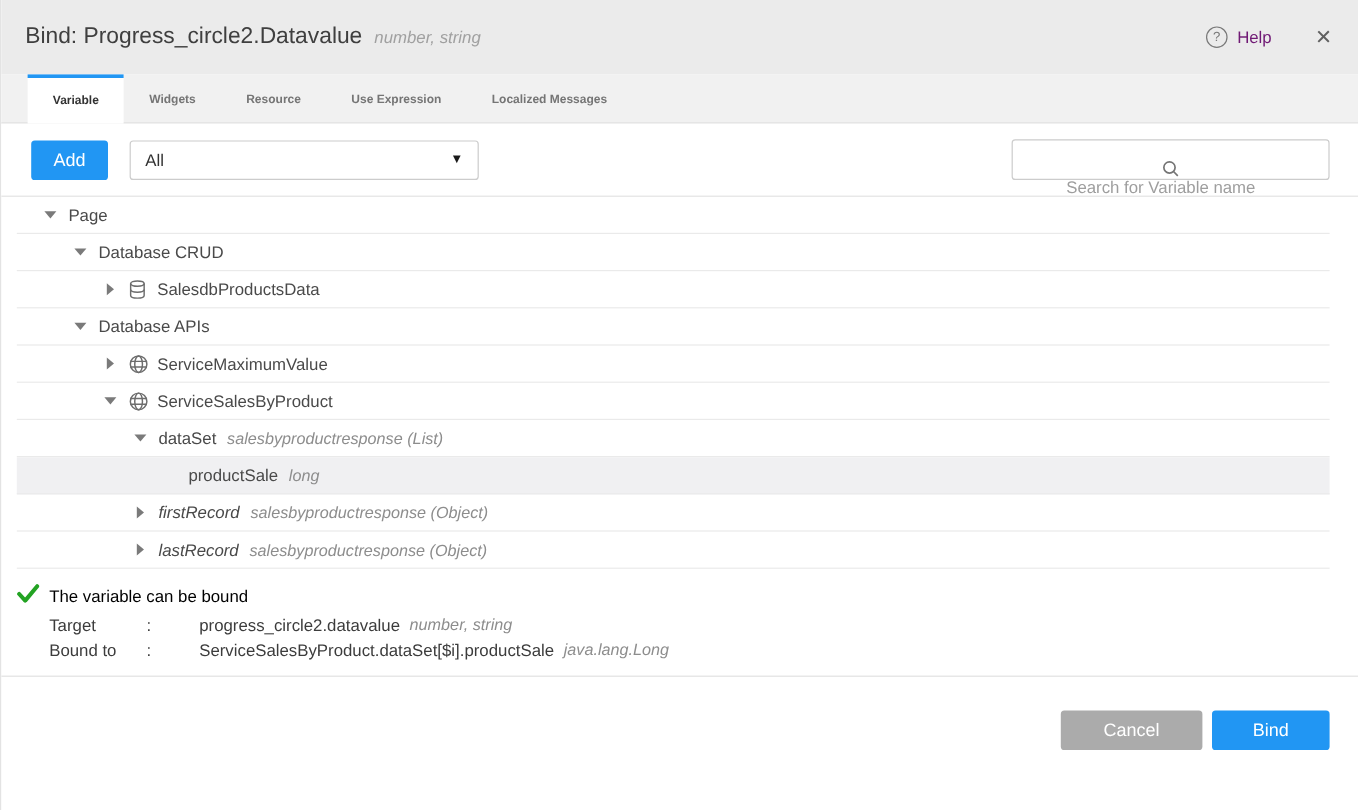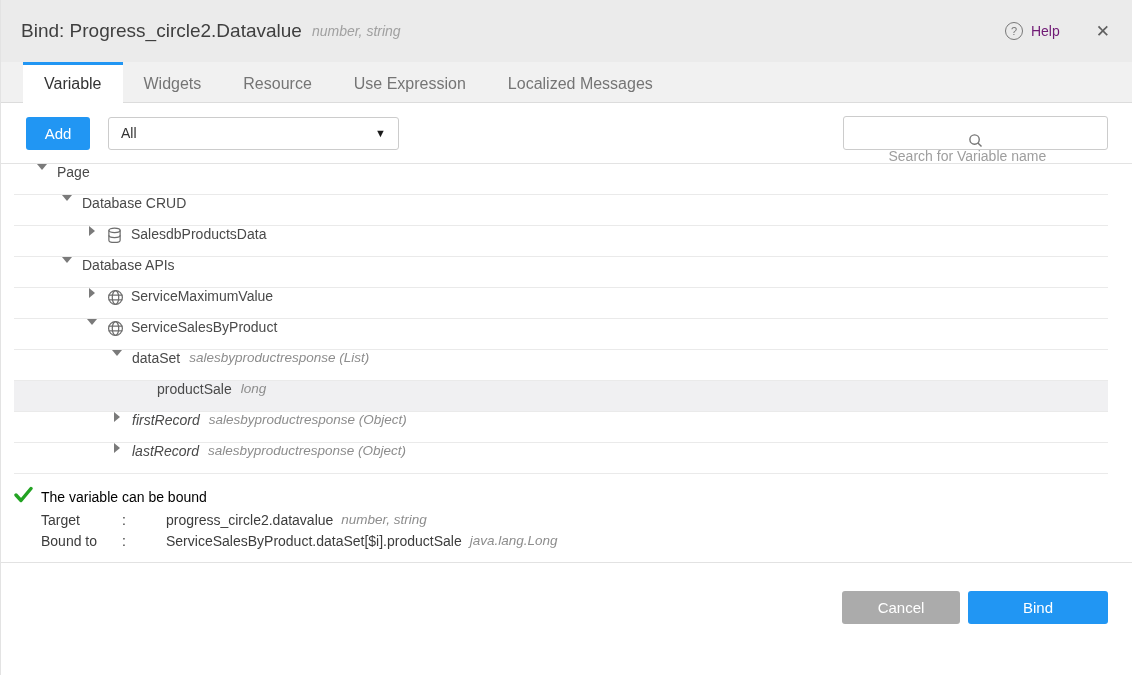--- a/index.html
+++ b/index.html
@@ -25,22 +25,22 @@
   }
   .help-text { font-size:14px; color:#701a75; }
   .close-x { font-size:17px; color:#606060; cursor:pointer; line-height:1; }
 
   
   .tabbar {
     height:41px; background:#f1f1f1; display:flex; align-items:stretch;
     padding-left:22px; border-bottom:1px solid #dcdcdc;
   }
   .tab {
-    padding:0 21px; display:flex; align-items:center; font-size:16px;
-    color:#757575; cursor:pointer; border-top:3px solid transparent;
+    padding:0 21px; display:flex; align-items:center; font-size:10px;
+    color:#757575; cursor:pointer; border-top:3px solid transparent;font-weight:bold;
   }
   .tab.active {
     background:#ffffff; color:#333333; border-top:3px solid #2196f3;
     margin-bottom:-1px;
   }
 
   
   .toolbar {
     height:60px; background:#ffffff; display:flex; align-items:center;
     padding:0 24px 0 25px;
@@ -65,21 +65,21 @@
     border:none; outline:none; flex:1; margin-left:7px; font-size:14px;
     color:#333; font-family:inherit; background:transparent;
   }
   .search-input::placeholder { color:#9e9e9e; }
 
   
   .tree {
     border-top:1px solid #e3e3e3;
   }
   .tree-row {
-    height:31px; display:flex; align-items:flex-start; margin-left:13px;
+    height:31px; display:flex; align-items:center; margin-left:13px;
     border-bottom:1px solid #eaeaea; cursor:pointer; margin-right:24px;
   }
   .tree-row.selected { background:#f0f0f2; }
   .tw-arrow { width:12px; display:flex; justify-content:center; flex:0 0 auto; margin-right:9px; }
   .caret-down {
     width:0; height:0; border-left:5px solid transparent; border-right:5px solid transparent;
     border-top:6px solid #7a7a7a;
   }
   .caret-right {
     width:0; height:0; border-top:5px solid transparent; border-bottom:5px solid transparent;
@@ -101,21 +101,21 @@
   .status-value { font-size:14px; color:#3c3c3c; }
   .status-type { font-size:13.5px; color:#8d8d8d; font-style:italic; margin-left:8px; }
 
   .bottom-divider { border-top:1px solid #e2e2e2; margin-top:13px; }
 
   
   .footer {
     display:flex; justify-content:flex-end; gap:8px; padding:28px 24px 0 0;
   }
   .btn-cancel { background:#ababab; width:118px; height:33px; }
-  .btn-bind { background:#2196f3; width:140px; height:33px; }
+  .btn-bind { background:#2196f3; width:98px; height:33px; }
 </style>
 </head>
 <body>
 
 <div class="dlg-header">
   <span class="dlg-title">Bind: Progress_circle2.Datavalue</span>
   <span class="dlg-subtitle">number, string</span>
   <span class="header-spacer"></span>
   <span class="help-wrap">
     <span class="help-circle">?</span>

